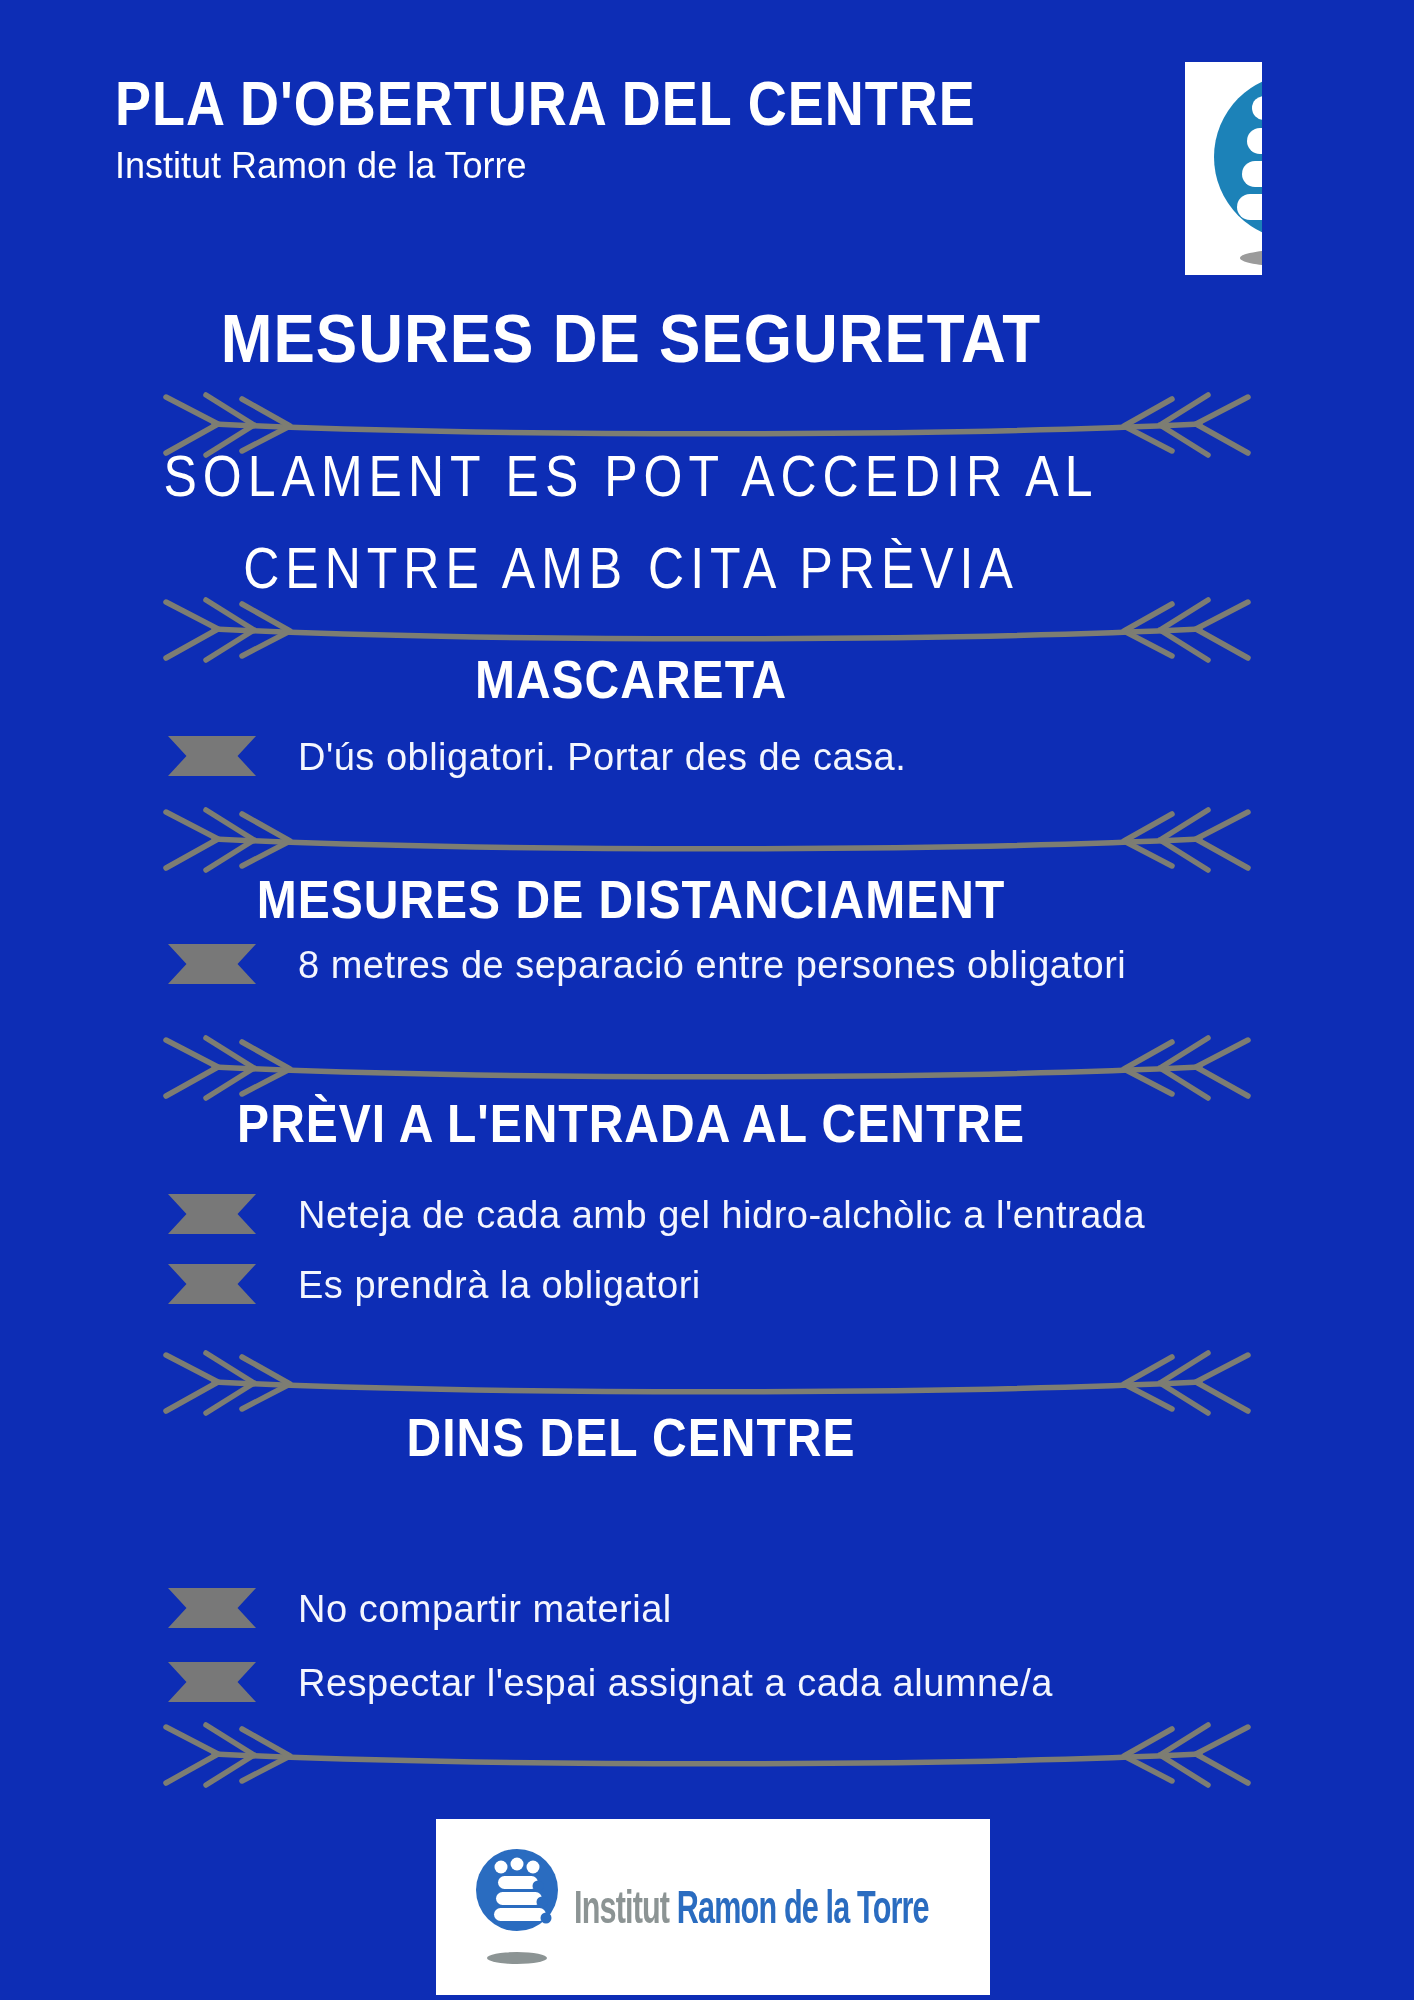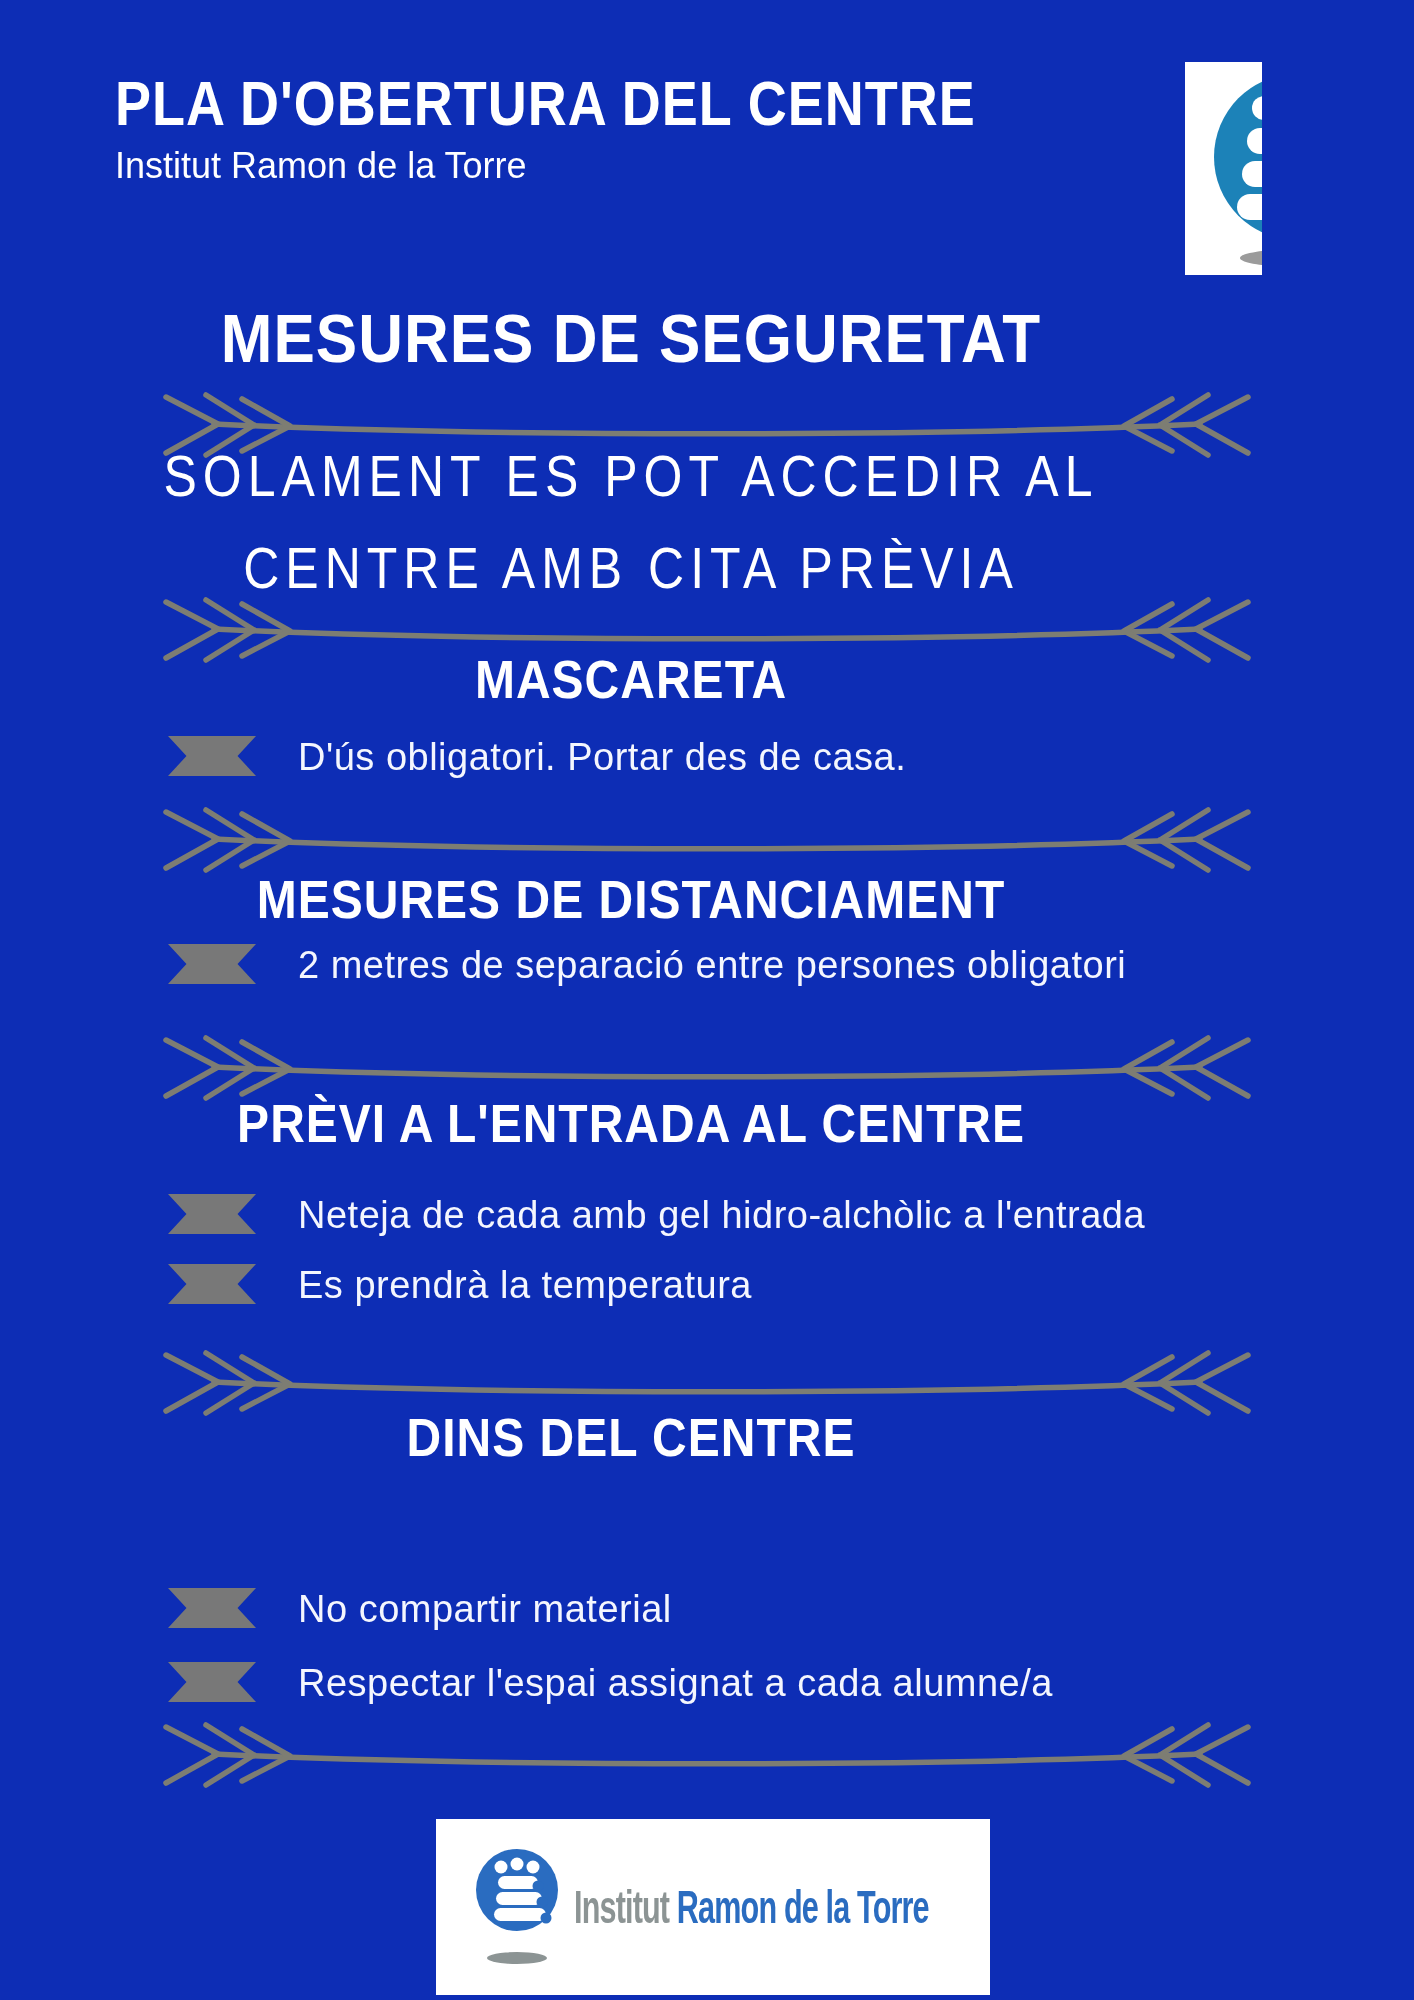--- a/index.html
+++ b/index.html
@@ -116,41 +116,41 @@
         <path d="M70 35 C 340 48, 790 48, 1056 35"></path>
         <path d="M22 8 L74 35 M22 64 L74 35 M62 6 L110 36 M62 66 L110 36 M98 10 L146 37 M98 62 L146 37"></path>
         <path d="M1104 8 L1052 35 M1104 64 L1052 35 M1064 6 L1016 36 M1064 66 L1016 36 M1028 10 L980 37 M1028 62 L980 37"></path>
       </g>
     </svg>
   </div>
 
   <div class="section-heading sh1">MESURES DE DISTANCIAMENT</div>
   <div class="bullet-row br1">
     <span class="ribbon"></span>
-    <span class="bullet-text">2 metres de separació entre persones obligatori</span>
+    <span class="bullet-text">8 metres de separació entre persones obligatori</span>
   </div>
 
   <div class="divider d4">
     <svg viewBox="0 0 1126 76" preserveAspectRatio="none">
       <g stroke="var(--divider,#7d7d73)" stroke-width="5.5" fill="none" stroke-linecap="round">
         <path d="M70 35 C 340 48, 790 48, 1056 35"></path>
         <path d="M22 8 L74 35 M22 64 L74 35 M62 6 L110 36 M62 66 L110 36 M98 10 L146 37 M98 62 L146 37"></path>
         <path d="M1104 8 L1052 35 M1104 64 L1052 35 M1064 6 L1016 36 M1064 66 L1016 36 M1028 10 L980 37 M1028 62 L980 37"></path>
       </g>
     </svg>
   </div>
 
   <div class="section-heading sh2">PRÈVI A L'ENTRADA AL CENTRE</div>
   <div class="bullet-row br2a">
     <span class="ribbon"></span>
     <span class="bullet-text">Neteja de cada amb gel hidro-alchòlic a l'entrada</span>
   </div>
   <div class="bullet-row br2b">
     <span class="ribbon"></span>
-    <span class="bullet-text">Es prendrà la temperatura</span>
+    <span class="bullet-text">Es prendrà la obligatori</span>
   </div>
 
   <div class="divider d5">
     <svg viewBox="0 0 1126 76" preserveAspectRatio="none">
       <g stroke="var(--divider,#7d7d73)" stroke-width="5.5" fill="none" stroke-linecap="round">
         <path d="M70 35 C 340 48, 790 48, 1056 35"></path>
         <path d="M22 8 L74 35 M22 64 L74 35 M62 6 L110 36 M62 66 L110 36 M98 10 L146 37 M98 62 L146 37"></path>
         <path d="M1104 8 L1052 35 M1104 64 L1052 35 M1064 6 L1016 36 M1064 66 L1016 36 M1028 10 L980 37 M1028 62 L980 37"></path>
       </g>
     </svg>

